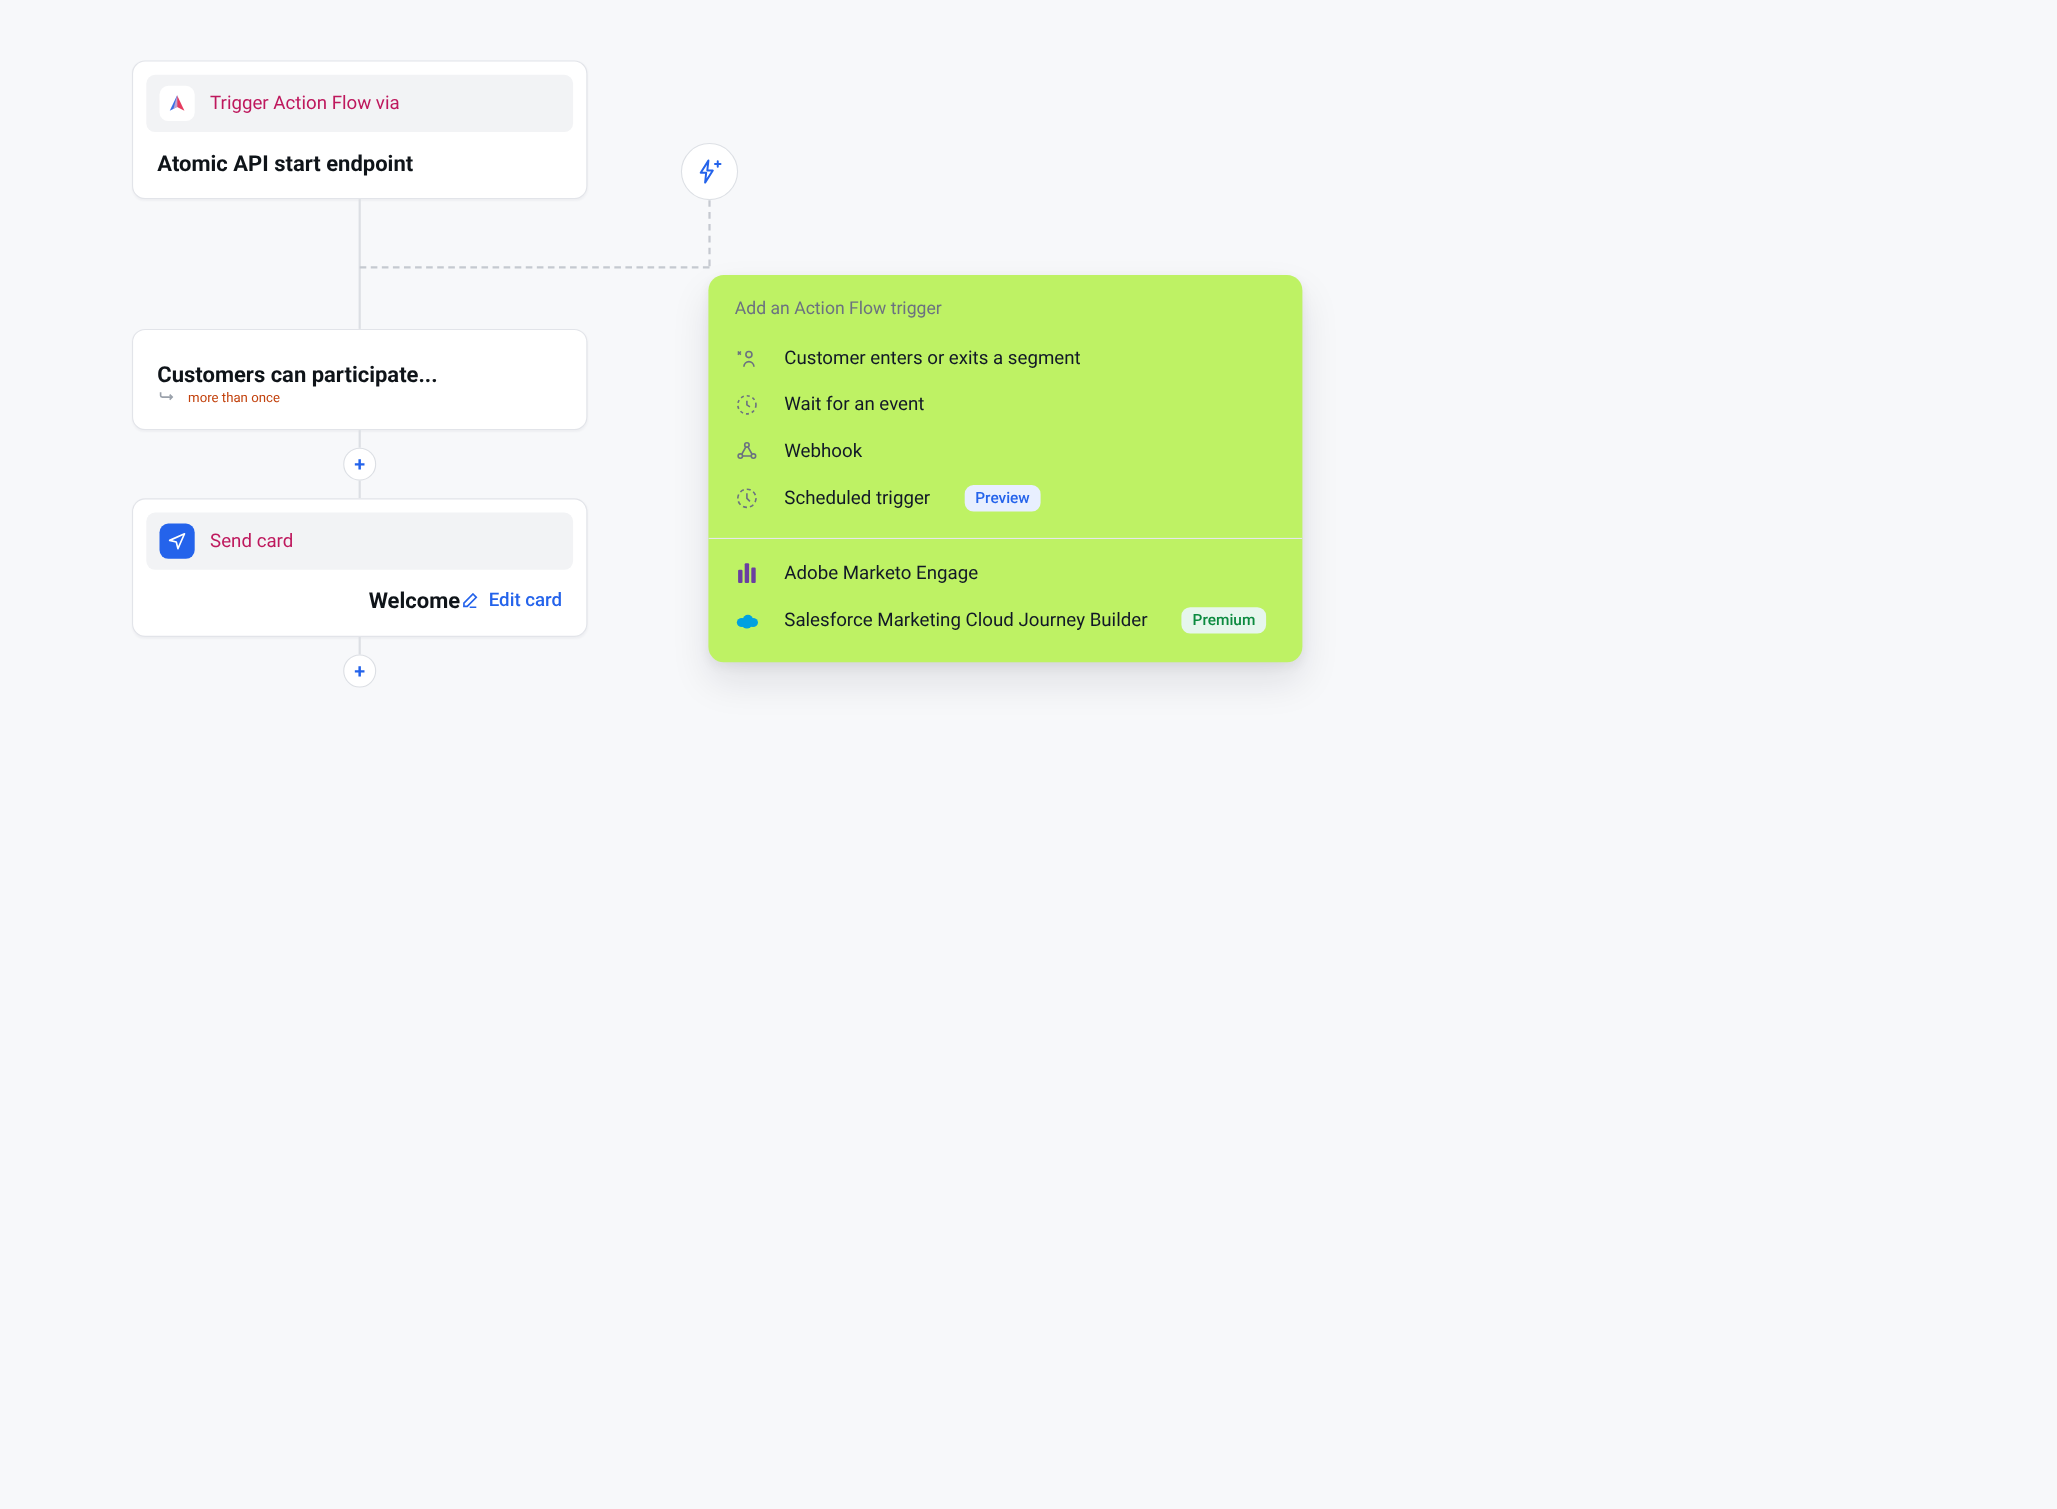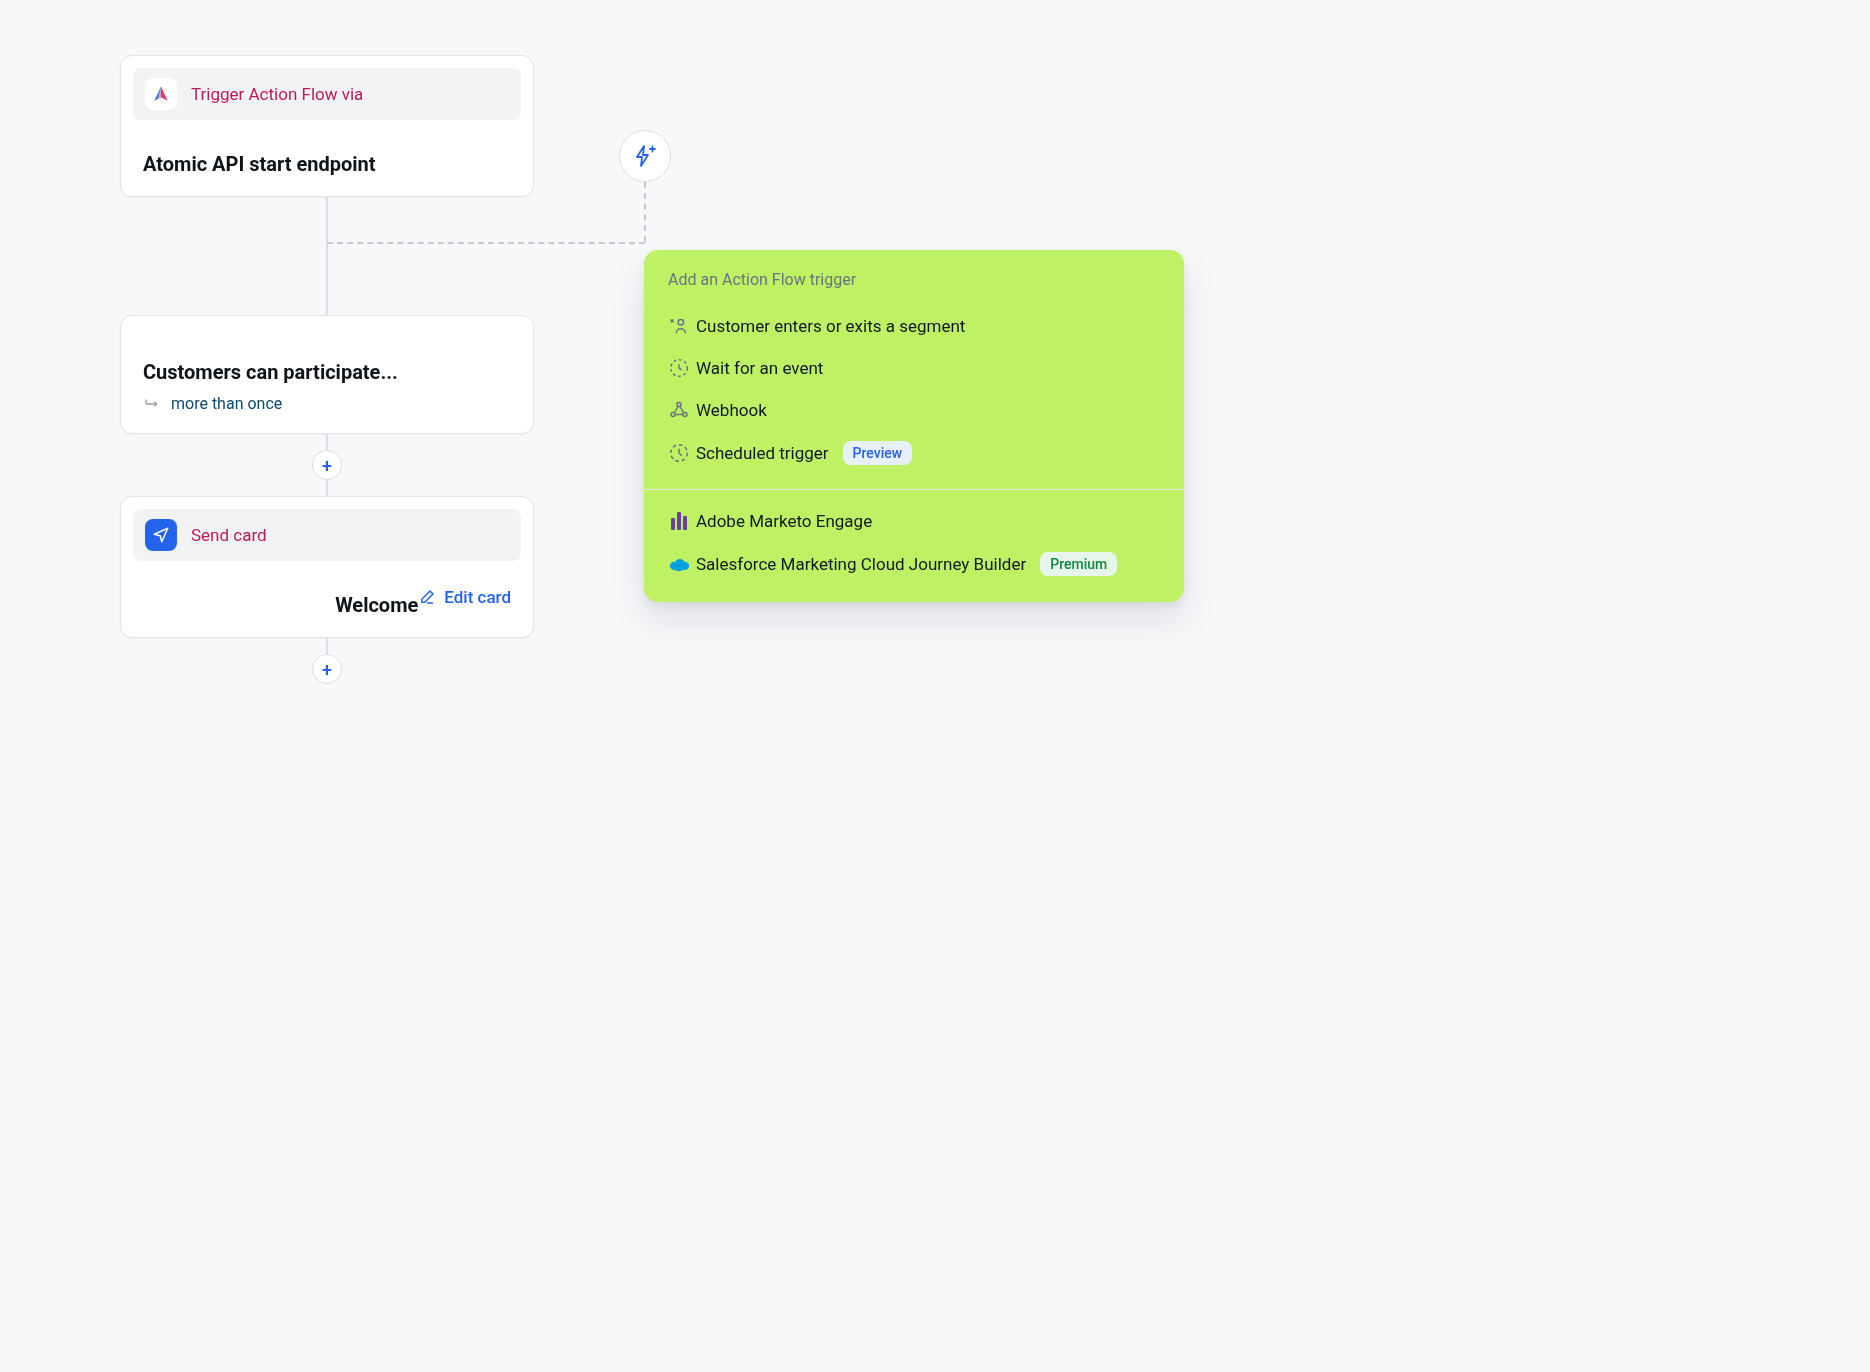--- a/index.html
+++ b/index.html
@@ -63,37 +63,35 @@
 }
 
 .card-body {
   padding: 16px 10px 8px 10px;
 }
 
 .card-title {
   font-size: 20px;
   font-weight: 700;
   color: #0f1419;
-  margin-top: 16px;
 }
 
 .card-title-row {
   display: flex;
   align-items: center;
   justify-content: flex-end;
   padding: 16px 10px 8px 10px;
 }
 
 .card-detail {
   display: flex;
   align-items: center;
-  color: #0c4a6e;
-  font-size: 16px;
+  color: #c2410c;
+  font-size: 12px;
   gap: 10px;
-  margin-top: 10px;
 }
 
 .edit-link {
   display: flex;
   align-items: center;
   color: #2463eb;
   font-size: 17px;
   font-weight: 500;
   gap: 8px;
   cursor: pointer;
@@ -177,21 +175,21 @@
 .popover-list {
   padding: 6px 12px 14px 12px;
 }
 
 .popover-item {
   display: flex;
   align-items: center;
   padding: 10px 12px;
   border-radius: 8px;
   cursor: pointer;
-  gap: 6px;
+  gap: 23px;
   font-size: 17px;
   color: #111827;
 }
 
 .item-icon {
   width: 22px;
   height: 22px;
   display: flex;
   align-items: center;
   justify-content: center;

